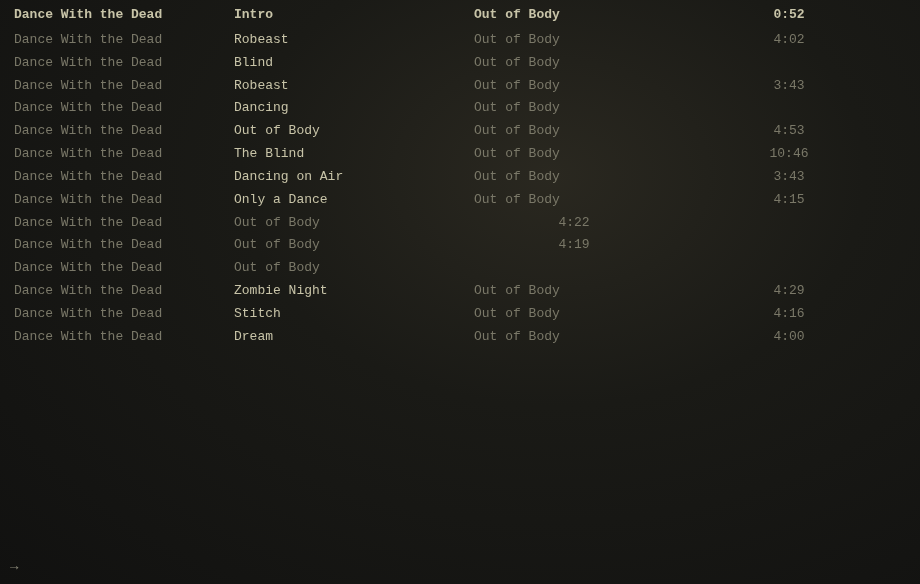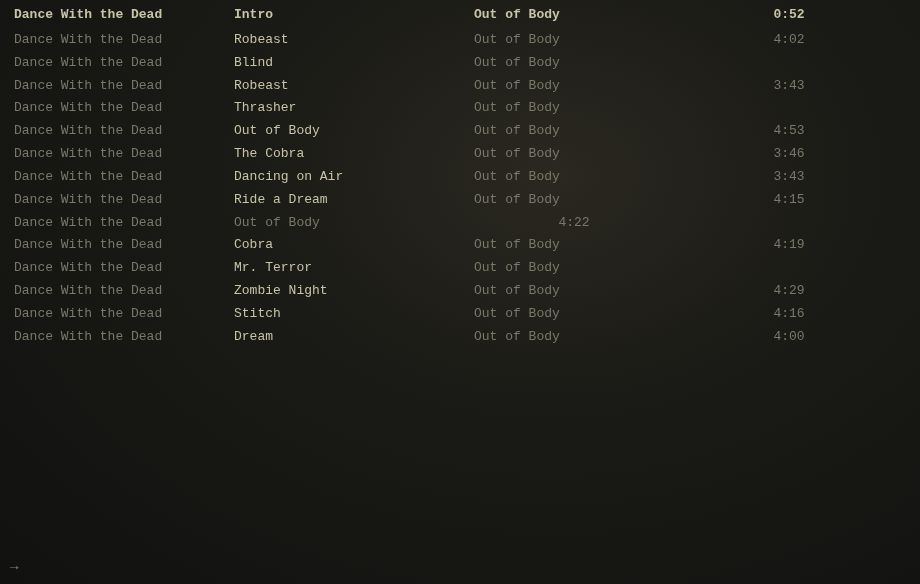--- a/index.html
+++ b/index.html
@@ -98,61 +98,59 @@
       <span class="col-album">Out of Body</span>
     </div>
     <div class="track-row">
       <span class="col-artist">Dance With the Dead</span>
       <span class="col-title">Robeast</span>
       <span class="col-album">Out of Body</span>
       <span class="col-duration">3:43</span>
     </div>
     <div class="track-row">
       <span class="col-artist">Dance With the Dead</span>
-      <span class="col-title">Thrasher</span>
+      <span class="col-title">Dancing</span>
       <span class="col-album">Out of Body</span>
     </div>
     <div class="track-row">
       <span class="col-artist">Dance With the Dead</span>
       <span class="col-title">Out of Body</span>
       <span class="col-album">Out of Body</span>
       <span class="col-duration">4:53</span>
     </div>
     <div class="track-row">
       <span class="col-artist">Dance With the Dead</span>
-      <span class="col-title">The Cobra</span>
+      <span class="col-title">The Blind</span>
       <span class="col-album">Out of Body</span>
-      <span class="col-duration">3:46</span>
+      <span class="col-duration">10:46</span>
     </div>
     <div class="track-row">
       <span class="col-artist">Dance With the Dead</span>
       <span class="col-title">Dancing on Air</span>
       <span class="col-album">Out of Body</span>
       <span class="col-duration">3:43</span>
     </div>
     <div class="track-row">
       <span class="col-artist">Dance With the Dead</span>
-      <span class="col-title">Ride a Dream</span>
+      <span class="col-title">Only a Dance</span>
       <span class="col-album">Out of Body</span>
       <span class="col-duration">4:15</span>
     </div>
     <div class="track-row">
       <span class="col-artist">Dance With the Dead</span>
       <span class="col-album">Out of Body</span>
       <span class="col-duration">4:22</span>
     </div>
     <div class="track-row">
       <span class="col-artist">Dance With the Dead</span>
-      <span class="col-title">Cobra</span>
       <span class="col-album">Out of Body</span>
       <span class="col-duration">4:19</span>
     </div>
     <div class="track-row">
       <span class="col-artist">Dance With the Dead</span>
-      <span class="col-title">Mr. Terror</span>
       <span class="col-album">Out of Body</span>
     </div>
     <div class="track-row">
       <span class="col-artist">Dance With the Dead</span>
       <span class="col-title">Zombie Night</span>
       <span class="col-album">Out of Body</span>
       <span class="col-duration">4:29</span>
     </div>
     <div class="track-row">
       <span class="col-artist">Dance With the Dead</span>

